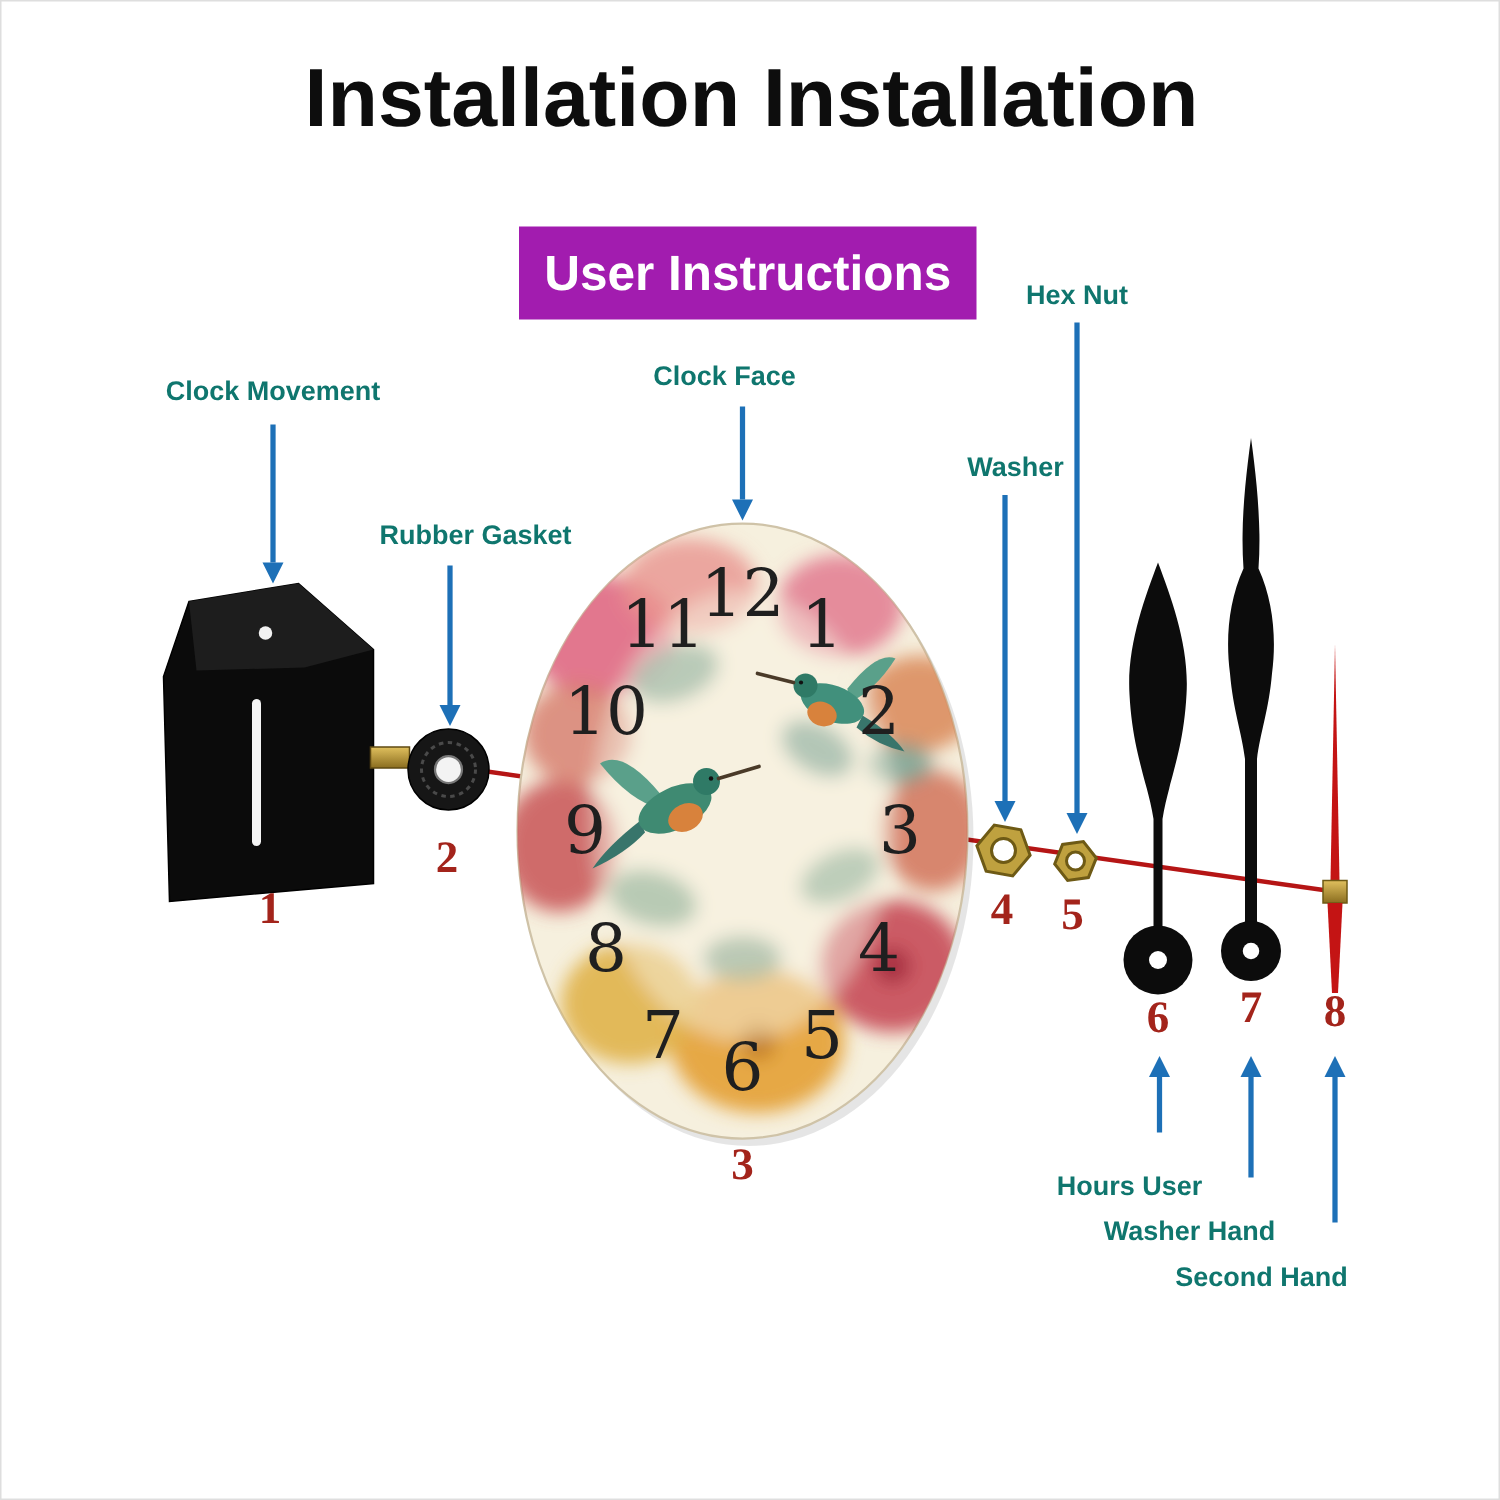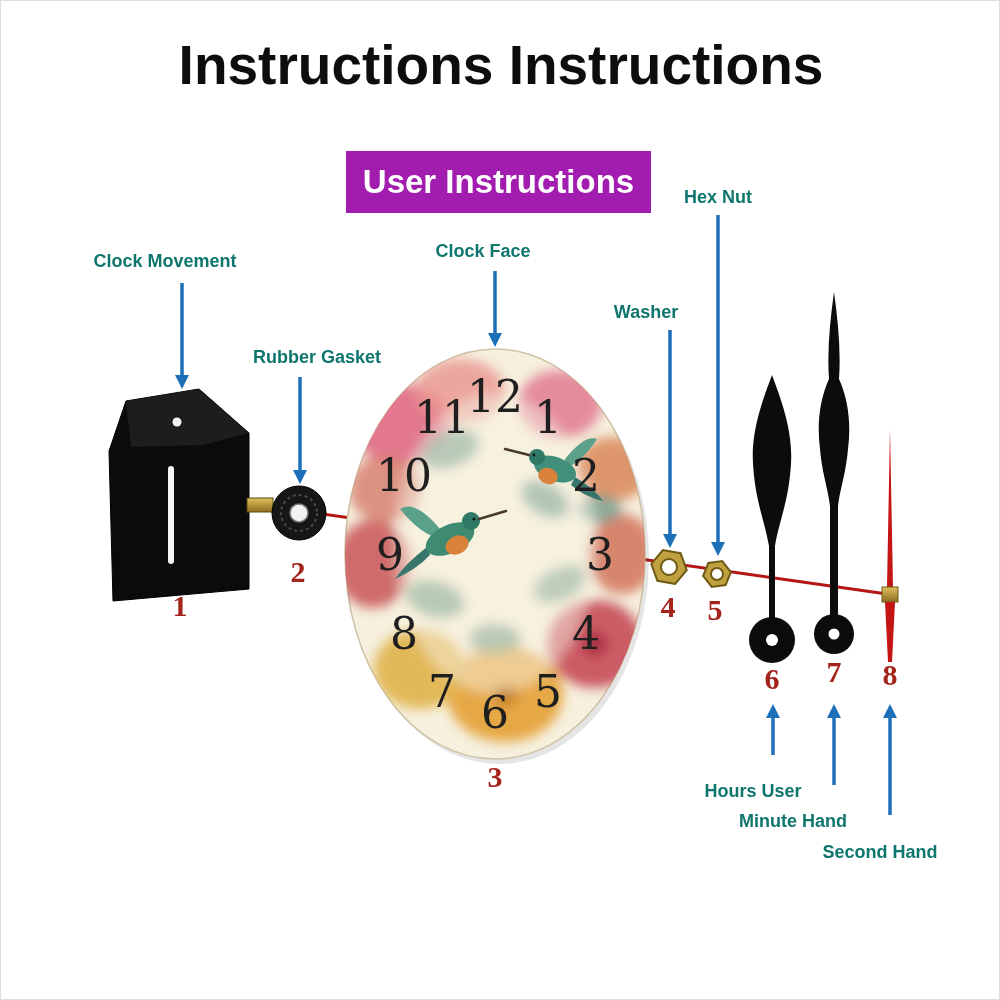--- a/index.html
+++ b/index.html
@@ -184,34 +184,34 @@
         <line x1="833" y1="784" x2="833" y2="717"></line>
           <polygon points="826,717 840,717 833,703" stroke="none"></polygon>
       </g>
       <g>
         <line x1="889" y1="814" x2="889" y2="717"></line>
           <polygon points="882,717 896,717 889,703" stroke="none"></polygon>
       </g>
     </g>
   </svg>
 
-  <div class="title">Instructions Instructions</div>
+  <div class="title">Installation Installation</div>
 
   <div class="banner">
     <span>User Instructions</span>
   </div>
 
-  <div class="lbl" style="left:164px; top:260px;">Clock Movement</div>
+  <div class="lbl" style="left:181px; top:260px;">Clock Movement</div>
   <div class="lbl" style="left:316px; top:356px;">Rubber Gasket</div>
   <div class="lbl" style="left:482px; top:250px;">Clock Face</div>
-  <div class="lbl" style="left:645px; top:311px;text-align:center;">Washer</div>
+  <div class="lbl" style="left:676px; top:311px;text-align:center;">Washer</div>
   <div class="lbl" style="left:717px; top:196px;">Hex Nut</div>
   <div class="lbl" style="left:752px; top:790px;">Hours User</div>
-  <div class="lbl" style="left:792px; top:820px;">Minute Hand</div>
-  <div class="lbl" style="left:879px; top:851px;">Second Hand</div>
+  <div class="lbl" style="left:792px; top:820px;">Washer Hand</div>
+  <div class="lbl" style="left:840px; top:851px;">Second Hand</div>
 
   <div class="num" style="left:179px; top:605px;">1</div>
   <div class="num" style="left:297px; top:571px;">2</div>
   <div class="num" style="left:494px; top:776px;">3</div>
   <div class="num" style="left:667px; top:606px;">4</div>
   <div class="num" style="left:714px; top:609px;">5</div>
   <div class="num" style="left:771px; top:678px;">6</div>
   <div class="num" style="left:833px; top:671px;">7</div>
   <div class="num" style="left:889px; top:674px;">8</div>
 

